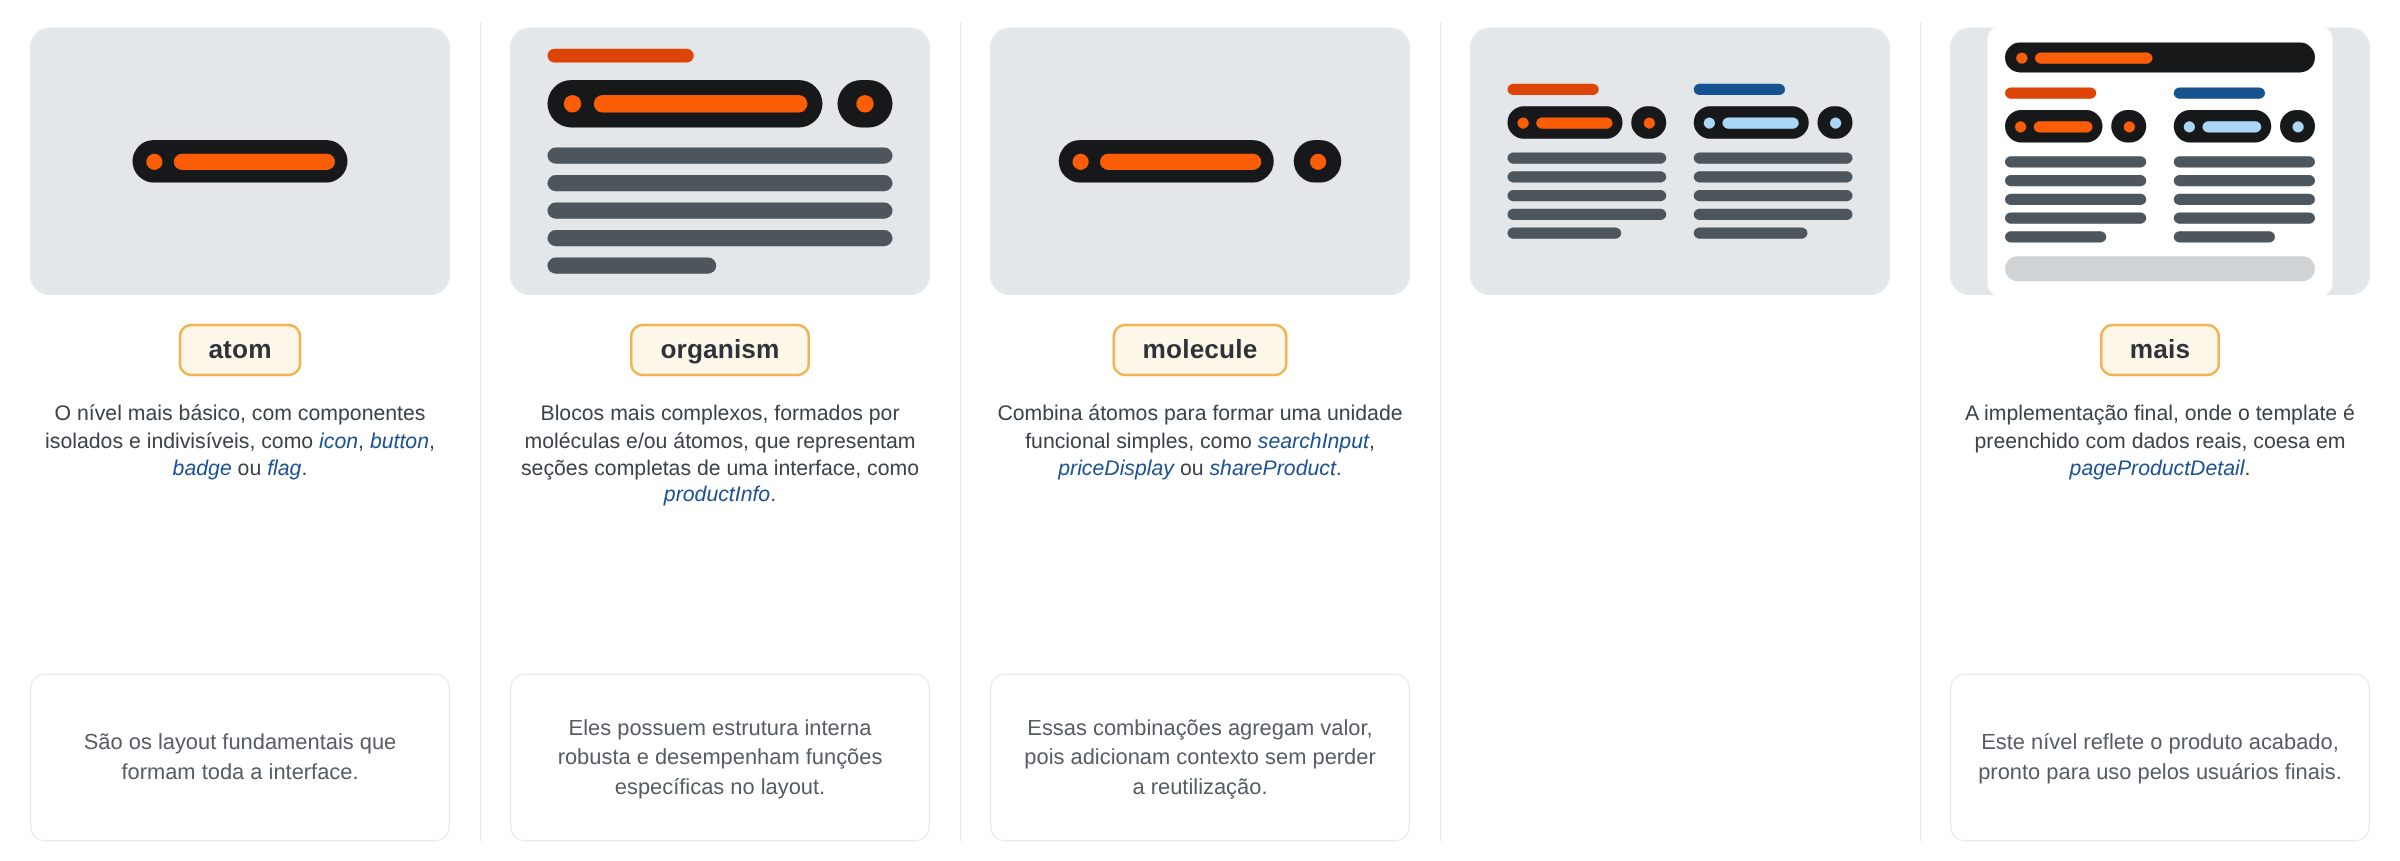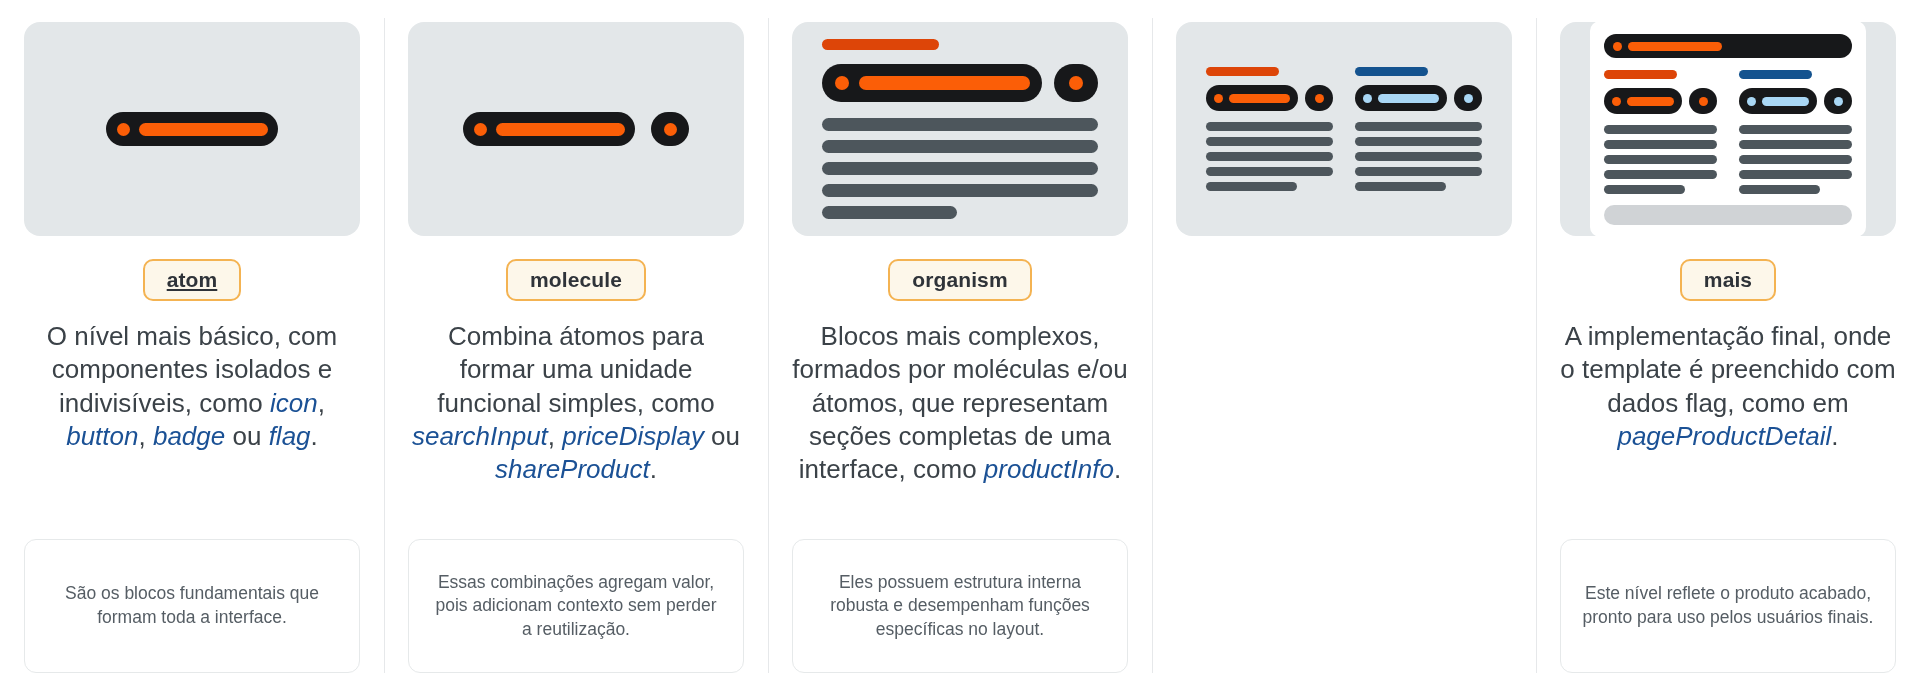--- a/index.html
+++ b/index.html
@@ -191,21 +191,21 @@
     padding: 7px 22px 8px 22px;
     line-height: 1.1;
     letter-spacing: 0.1px;
     white-space: nowrap;
     flex: none;
   }
 
   
   .description {
     margin-top: 19px;
-    font-size: 26px;
+    font-size: 17px;
     line-height: 1.28;
     color: #3b4248;
     text-align: center;
     flex: none;
   }
   .description em {
     color: #1b5195;
     font-style: italic;
   }
 
@@ -237,43 +237,24 @@
 
   <div class="column">
     <div class="illus-panel" style="background: rgb(227, 231, 233);">
       <div class="illus-inner atom-illus">
         <div class="input-bar" style="background: rgb(23, 24, 26);">
           <span class="input-dot" style="background: rgb(251, 94, 7);"></span>
           <span class="input-fill" style="background: rgb(251, 94, 7);"></span>
         </div>
       </div>
     </div>
-    <div class="badge" style="background: rgb(253, 247, 234); border-color: rgb(244, 179, 82); text-decoration: underline;">atom</div>
+    <div class="badge" style="background: rgb(253, 247, 234); border-color: rgb(244, 179, 82);">atom</div>
     <div class="description"><span>O nível mais básico, com componentes isolados e indivisíveis, como </span><em>icon</em><span>, </span><em>button</em><span>, </span><em>badge</em><span> ou </span><em>flag</em><span>.</span></div>
     <div class="note-box" style="border-color: rgb(230, 233, 234);">
-      <div class="note-text">São os blocos fundamentais que formam toda a interface.</div>
-    </div>
-  </div>
-
-  <div class="column">
-    <div class="illus-panel" style="background: rgb(227, 231, 233);">
-      <div class="illus-inner molecule-illus">
-        <div class="input-bar" style="background: rgb(23, 24, 26);">
-          <span class="input-dot" style="background: rgb(251, 94, 7);"></span>
-          <span class="input-fill" style="background: rgb(251, 94, 7);"></span>
-        </div>
-        <div class="circle-btn" style="background: rgb(23, 24, 26);">
-          <span class="circle-dot" style="background: rgb(251, 94, 7);"></span>
-        </div>
-      </div>
-    </div>
-    <div class="badge" style="background: rgb(253, 247, 234); border-color: rgb(244, 179, 82);">molecule</div>
-    <div class="description"><span>Combina átomos para formar uma unidade funcional simples, como </span><em>searchInput</em><span>, </span><em>priceDisplay</em><span> ou </span><em>shareProduct</em><span>.</span></div>
-    <div class="note-box" style="border-color: rgb(230, 233, 234);">
-      <div class="note-text">Essas combinações agregam valor, pois adicionam contexto sem perder a reutilização.</div>
+      <div class="note-text">São os layout fundamentais que formam toda a interface.</div>
     </div>
   </div>
 
   <div class="column">
     <div class="illus-panel" style="background: rgb(227, 231, 233);">
       <div class="illus-inner organism-illus">
         <div class="org-title pill" style="background: rgb(221, 69, 8);"></div>
         <div class="org-row">
           <div class="input-bar" style="background: rgb(23, 24, 26);">
             <span class="input-dot" style="background: rgb(251, 94, 7);"></span>
@@ -289,20 +270,39 @@
           <div class="text-line" style="background: rgb(77, 86, 92);"></div>
           <div class="text-line" style="background: rgb(77, 86, 92);"></div>
           <div class="text-line short" style="background: rgb(77, 86, 92);"></div>
         </div>
       </div>
     </div>
     <div class="badge" style="background: rgb(253, 247, 234); border-color: rgb(244, 179, 82);">organism</div>
     <div class="description"><span>Blocos mais complexos, formados por moléculas e/ou átomos, que representam seções completas de uma interface, como </span><em>productInfo</em><span>.</span></div>
     <div class="note-box" style="border-color: rgb(230, 233, 234);">
       <div class="note-text">Eles possuem estrutura interna robusta e desempenham funções específicas no layout.</div>
+    </div>
+  </div>
+
+  <div class="column">
+    <div class="illus-panel" style="background: rgb(227, 231, 233);">
+      <div class="illus-inner molecule-illus">
+        <div class="input-bar" style="background: rgb(23, 24, 26);">
+          <span class="input-dot" style="background: rgb(251, 94, 7);"></span>
+          <span class="input-fill" style="background: rgb(251, 94, 7);"></span>
+        </div>
+        <div class="circle-btn" style="background: rgb(23, 24, 26);">
+          <span class="circle-dot" style="background: rgb(251, 94, 7);"></span>
+        </div>
+      </div>
+    </div>
+    <div class="badge" style="background: rgb(253, 247, 234); border-color: rgb(244, 179, 82);">molecule</div>
+    <div class="description"><span>Combina átomos para formar uma unidade funcional simples, como </span><em>searchInput</em><span>, </span><em>priceDisplay</em><span> ou </span><em>shareProduct</em><span>.</span></div>
+    <div class="note-box" style="border-color: rgb(230, 233, 234);">
+      <div class="note-text">Essas combinações agregam valor, pois adicionam contexto sem perder a reutilização.</div>
     </div>
   </div>
 
   <div class="column">
     <div class="illus-panel" style="background: rgb(227, 231, 233);">
       <div class="illus-inner template-illus">
 
         <div class="tpl-col">
           <div class="tpl-title pill" style="background: rgb(221, 69, 8);"></div>
           <div class="tpl-row">
@@ -394,19 +394,19 @@
                 <div class="text-line" style="background: rgb(77, 86, 92);"></div>
                 <div class="text-line short" style="background: rgb(77, 86, 92);"></div>
               </div>
             </div>
           </div>
           <div class="page-footer" style="background: rgb(208, 211, 214);"></div>
         </div>
       </div>
     </div>
     <div class="badge" style="background: rgb(253, 247, 234); border-color: rgb(244, 179, 82);">mais</div>
-    <div class="description"><span>A implementação final, onde o template é preenchido com dados flag, como em </span><em>pageProductDetail</em><span>.</span></div>
+    <div class="description"><span>A implementação final, onde o template é preenchido com dados reais, coesa em </span><em>pageProductDetail</em><span>.</span></div>
     <div class="note-box" style="border-color: rgb(230, 233, 234);">
       <div class="note-text">Este nível reflete o produto acabado, pronto para uso pelos usuários finais.</div>
     </div>
   </div>
 
 </div>
 
 </body></html>

